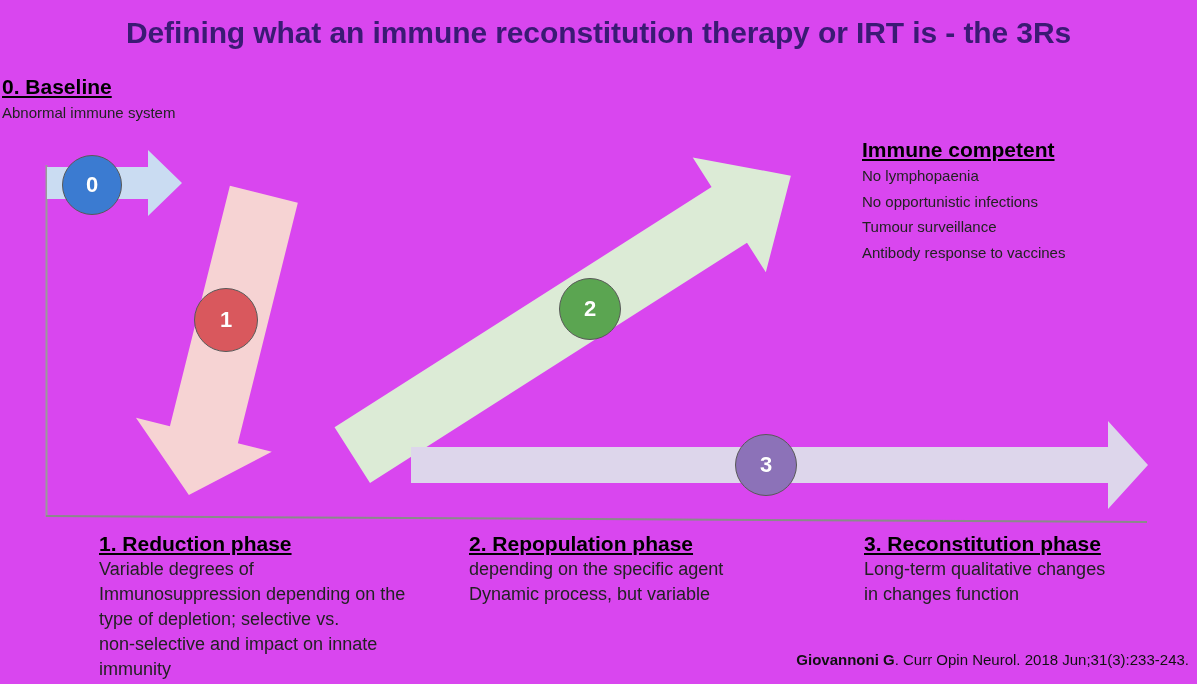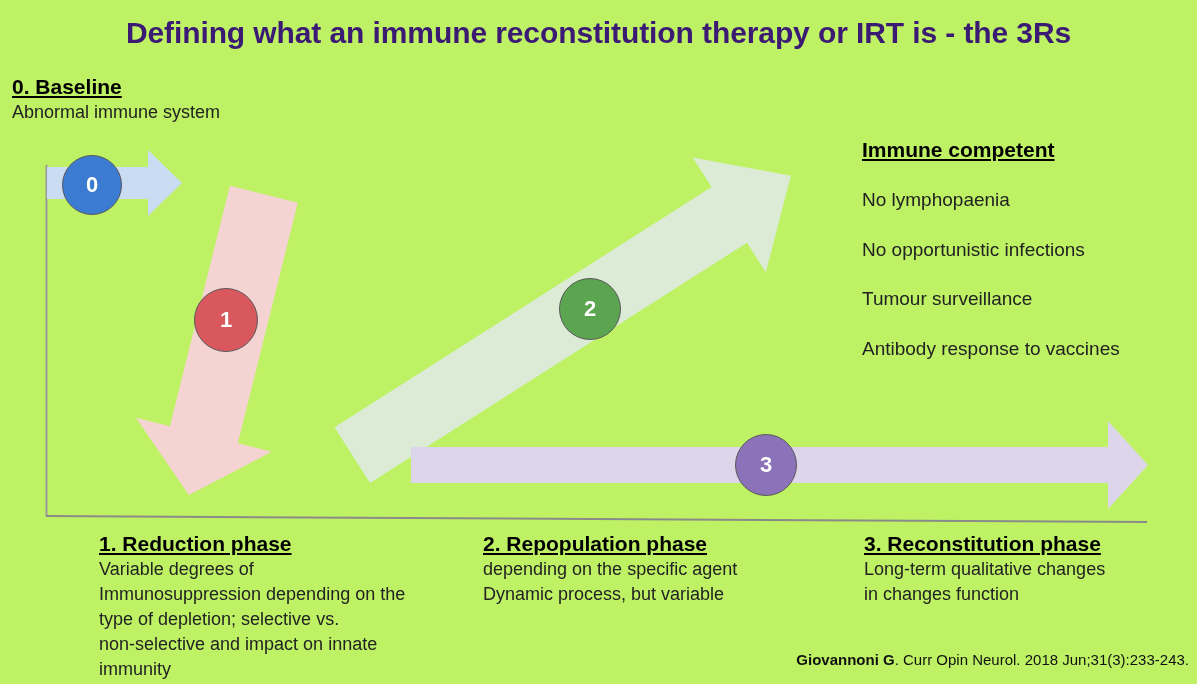--- a/index.html
+++ b/index.html
@@ -9,21 +9,21 @@
     background: #ffffff;
   }
   body {
     font-family: "Liberation Sans", sans-serif;
     -webkit-font-smoothing: antialiased;
   }
   #stage {
     position: relative;
     width: 1197px;
     height: 684px;
-    background: #bef264;
+    background: #d946ef;
     overflow: hidden;
   }
 
   
   #title {
     position: absolute;
     left: 0px;
     top: 16px;
     width: 1197px;
     text-align: center;
@@ -50,24 +50,24 @@
   .blk .ln {
     font-size: 18px;
     font-weight: normal;
     color: #222222;
     line-height: 25px;
     white-space: nowrap;
   }
 
   
   #baseline-block .hd { font-size: 21px; }
-  #baseline-block .ln { font-size: 18px; }
+  #baseline-block .ln { font-size: 15px; }
 
   #immune-block .hd { font-size: 21px; }
-  #immune-block .ln { font-size: 19px; line-height: 25.5px; margin-top: 24px; }
+  #immune-block .ln { font-size: 15px; line-height: 25.5px; }
 
   
   #canvas {
     position: absolute;
     left: 0; top: 0;
     width: 1197px;
     height: 684px;
   }
 
   
@@ -96,21 +96,21 @@
   }
   #citation .who { font-weight: bold; }
 </style>
 </head>
 <body>
 
 <div id="stage">
 
   <div id="title">Defining what an immune reconstitution  therapy or IRT is - the 3Rs</div>
 
-  <div class="blk" id="baseline-block" style="left:12px; top:74px;">
+  <div class="blk" id="baseline-block" style="left:2px; top:74px;">
     <div class="hd">0. Baseline</div>
     <div class="ln">Abnormal immune system</div>
   </div>
 
   <div class="blk" id="immune-block" style="left:862px; top:137px;">
     <div class="hd">Immune competent</div>
     <div class="ln">No lymphopaenia</div>
     <div class="ln">No opportunistic infections</div>
     <div class="ln">Tumour surveillance</div>
     <div class="ln">Antibody response to vaccines</div>
@@ -153,21 +153,21 @@
 
   <div class="blk" id="phase-1" style="left:59px; top:531px;margin-left:40px;">
     <div class="hd">1. Reduction phase</div>
     <div class="ln">Variable degrees of</div>
     <div class="ln">Immunosuppression depending on the</div>
     <div class="ln">type of depletion; selective vs.</div>
     <div class="ln">non-selective and impact on innate</div>
     <div class="ln">immunity</div>
   </div>
 
-  <div class="blk" id="phase-2" style="left:483px; top:531px;">
+  <div class="blk" id="phase-2" style="left:469px; top:531px;">
     <div class="hd">2. Repopulation phase</div>
     <div class="ln">depending on the specific agent</div>
     <div class="ln">Dynamic process, but variable</div>
   </div>
 
   <div class="blk" id="phase-3" style="left:864px; top:531px;">
     <div class="hd">3. Reconstitution phase</div>
     <div class="ln">Long-term qualitative changes</div>
     <div class="ln">in changes function</div>
   </div>

